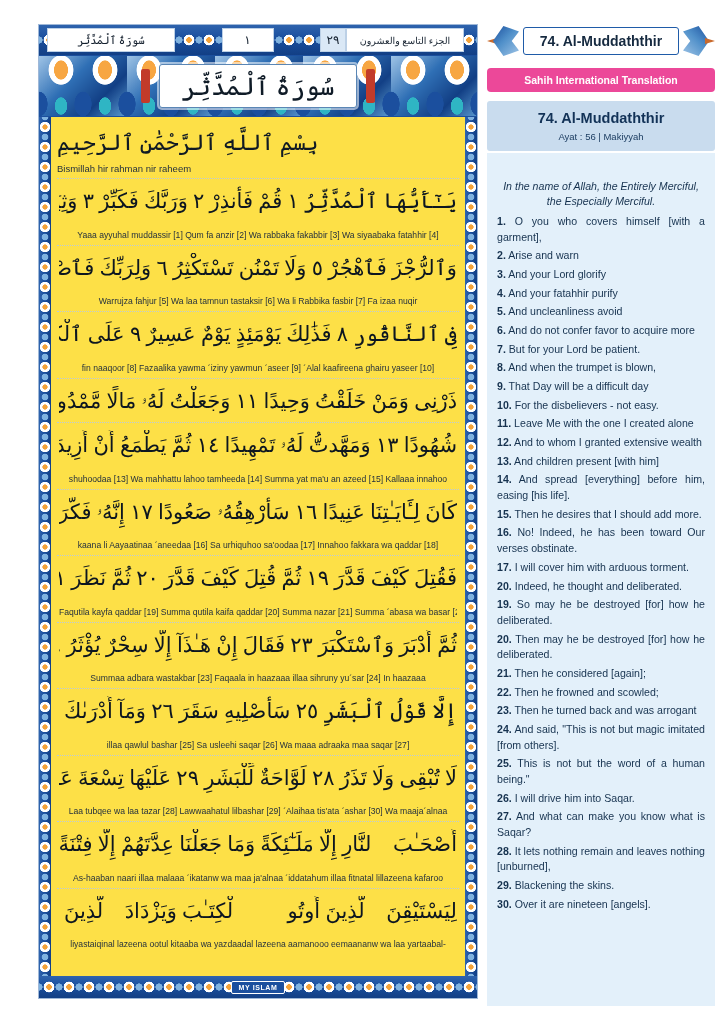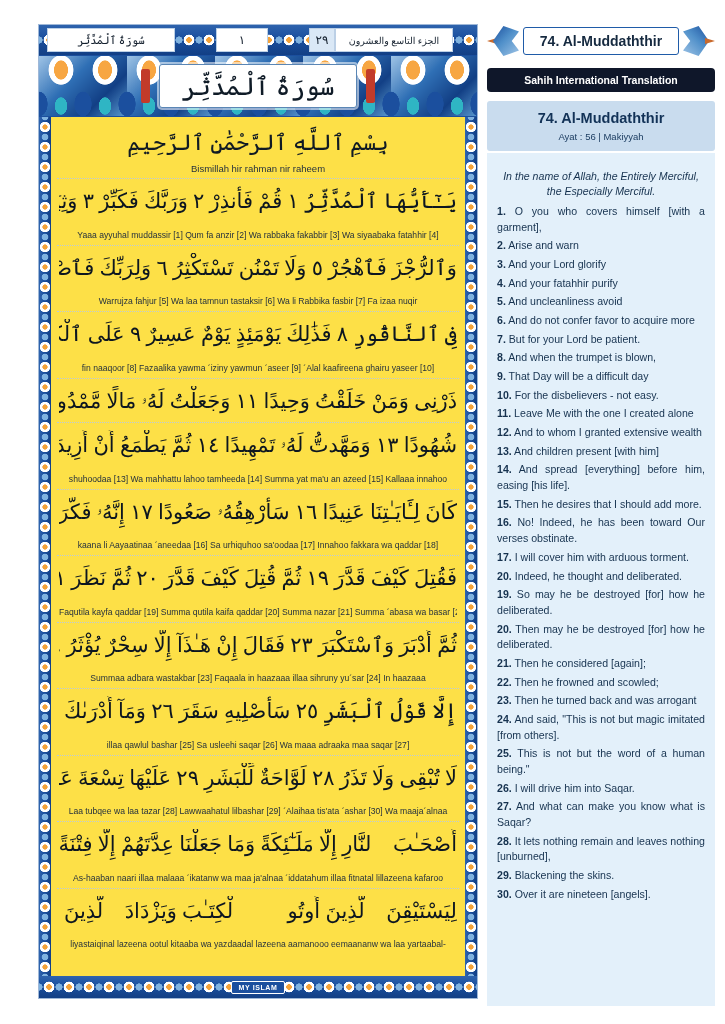--- a/index.html
+++ b/index.html
@@ -72,21 +72,21 @@
     display: flex;
     align-items: center;
     justify-content: center;
     margin: 3px 0;
     font-family: "Liberation Serif", serif;
     color: #14202e;
     direction: rtl;
   }
   .hdr-surah { width: 128px; margin-left: 8px; font-size: 11px; }
   .hdr-page  { width: 52px;  font-size: 12px; }
-  .hdr-juz   { width: 118px; margin-right: 24px; font-size: 9.5px; }
+  .hdr-juz   { width: 118px; margin-right: 13px; font-size: 9.5px; }
   .hdr-juznum{ width: 26px; background:#dae8f6; font-size: 12px; }
   .hdr-spacer { flex: 1 1 auto; }
 
   
   .surah-band {
     position: relative;
     height: 62px;
     flex: 0 0 62px;
     margin: 0;
     background-color: #2f6fb5;
@@ -147,21 +147,21 @@
   .side-rail { width: 12px; flex: 0 0 12px; }
   .verses-col {
     flex: 1 1 auto;
     padding: 4px 6px 0 6px;
     display: flex;
     flex-direction: column;
     min-width: 0;
   }
 
   .basmala-block {
-    text-align: center;
+    text-align: left;
     padding: 9px 0 4px 0;
   }
   .basmala-ar {
     font-family: "Liberation Serif", serif;
     font-size: 22px;
     color: #101a24;
     direction: rtl;
     letter-spacing: 0.5px;
   }
   .basmala-tr {
@@ -259,21 +259,21 @@
   .banner-tip {
     position: absolute; top: 14px;
     width: 10px; height: 6px;
     background: #c96a2c;
     clip-path: polygon(0% 50%, 100% 0%, 100% 100%);
   }
   .banner-tip.left  { left: 0px; }
   .banner-tip.right { right: 0px; transform: scaleX(-1); }
 
   .tr-source-bar {
-    background: #0f172a;
+    background: #ec4899;
     color: #ffffff;
     font-size: 10.5px;
     font-weight: bold;
     text-align: center;
     padding: 6px 4px;
     border-radius: 4px;
     flex: 0 0 auto;
     margin-bottom: 9px;
   }
 
@@ -292,21 +292,21 @@
     margin-bottom: 5px;
   }
   .tr-surah-meta {
     font-size: 9.5px;
     color: #1d3e62;
   }
 
   .tr-verses {
     background: #e3f0fa;
     flex: 1 1 auto;
-    padding: 16px 10px 10px 10px;
+    padding: 26px 10px 10px 10px;
     overflow: hidden;
     font-size: 10.6px;
     line-height: 1.48;
     color: #16324f;
     text-align: justify;
   }
   .tr-bismillah {
     font-style: italic;
     text-align: center;
     margin-bottom: 5px;

